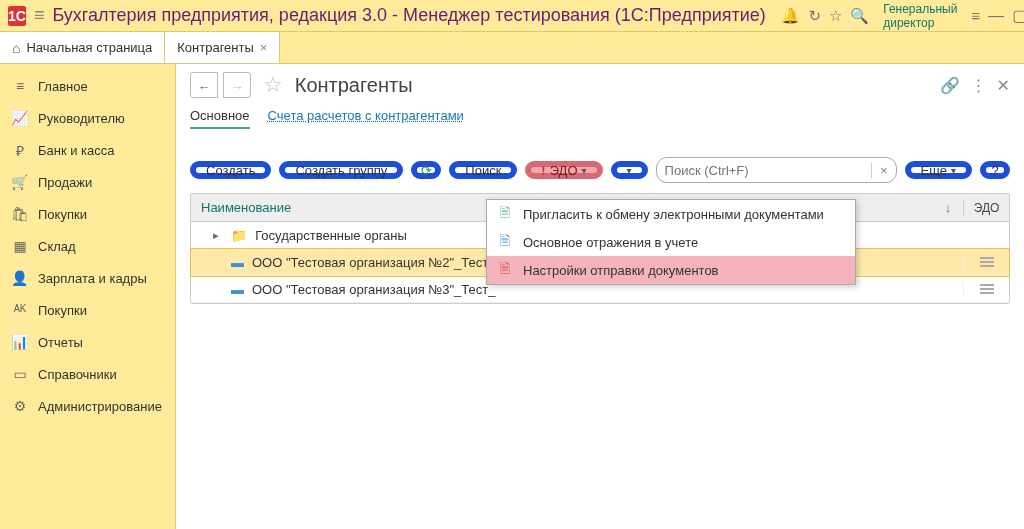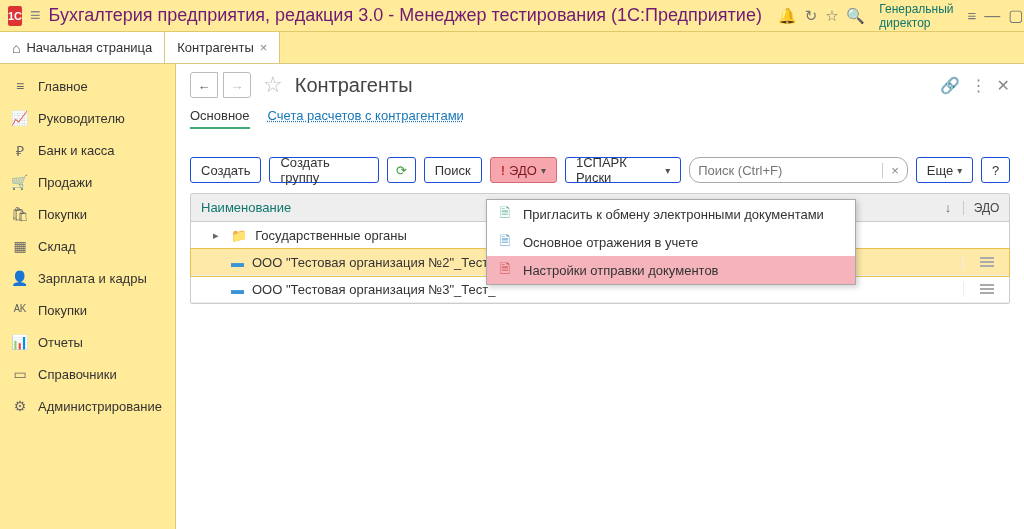--- a/index.html
+++ b/index.html
@@ -22,21 +22,21 @@
     display: flex;
     align-items: center;
     padding: 0 8px;
     gap: 8px;
     border-bottom: 1px solid #e0c96b;
   }
   .logo-1c {
     width: 52px; height: 20px;
     background: #d33;
     color: #fff;
-    font-size: 11px;
+    font-size: 14px;
     font-weight: bold;
     display: flex; align-items: center; justify-content: center;
     border-radius: 2px;
   }
   .titlebar .hamburger { color: #888; font-size: 18px; cursor: pointer; }
   .titlebar .title { flex: 0 0 auto; color: #701a75; font-size: 18px; }
   .titlebar .spacer { flex: 1; }
   .titlebar .icon-btn {
     width: 24px; height: 24px;
     display: flex; align-items: center; justify-content: center;
@@ -127,24 +127,24 @@
   }
   .subnav .active { border-bottom: 2px solid #4a7; color: #333; padding-bottom: 4px; }
   .subnav .link { color: #1976b7; text-decoration: underline dotted #1976b7; cursor: pointer; padding-bottom: 4px; }
 
   
   .toolbar {
     display: flex; gap: 8px; align-items: center;
     margin-bottom: 10px;
   }
   .btn {
-    height: 26px;
+    height: 18px;
     padding: 0 10px;
-    border: 1px solid #1d4ed8;
-    border-radius: 3px;
+    border: 6px solid #1d4ed8;
+    border-radius: 11px;
     background: #fff;
     display: flex; align-items: center; gap: 4px;
     cursor: pointer;
     font-size: 13px;
     color: #333;
   }
   .btn.icon-only { width: 30px; padding: 0; justify-content: center; }
   .btn .caret { font-size: 10px; color: #555; }
 
   .btn.edo {
@@ -343,21 +343,20 @@
       <div class="btn icon-only">
           <span style="color:#3a9a3a;">⟳</span>
         </div>
       <div class="btn">Поиск</div>
       <div class="btn edo">
         <span class="warn">!</span>
         <span>ЭДО</span>
         <span class="caret">▾</span>
       </div>
       <div class="btn">
-        <span>1СПАРК Риски</span>
         <span class="caret">▾</span>
       </div>
       <div class="search-wrap">
         <input placeholder="Поиск (Ctrl+F)" style="">
         <span class="clear">×</span>
       </div>
       <div class="btn">
         <span>Еще</span>
         <span class="caret">▾</span>
       </div>

